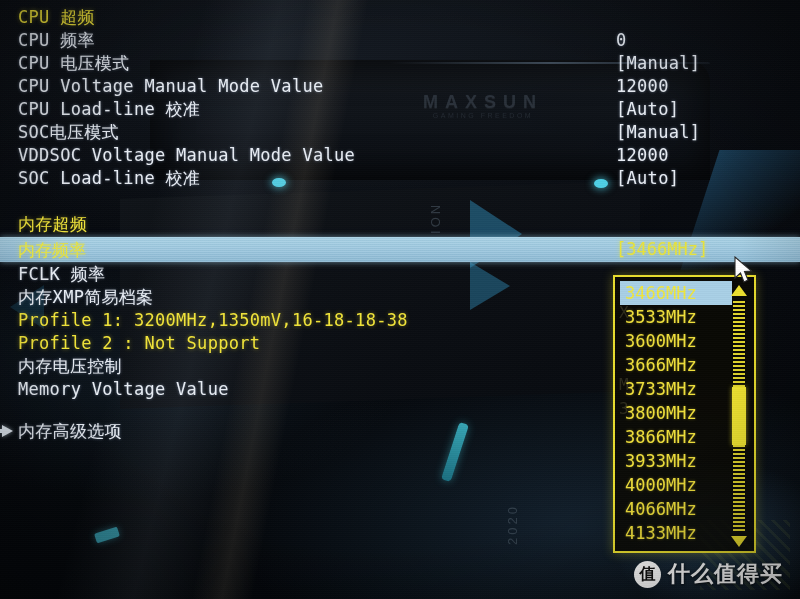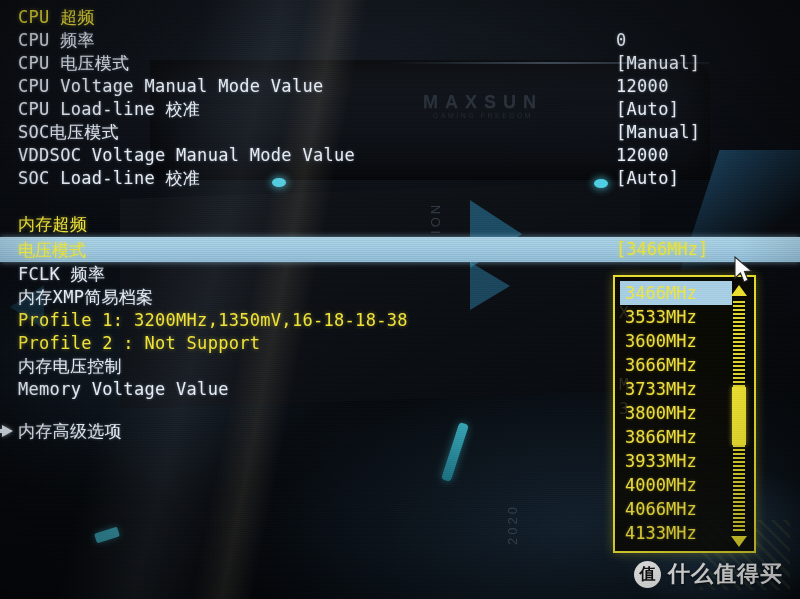--- a/index.html
+++ b/index.html
@@ -302,21 +302,21 @@
       <span class="val white">[Auto]</span>
     </div>
 
     <div class="row" style="top:213px;">
       <span class="lbl yellow">内存超频</span>
     </div>
 
     <div class="hl-bar">
       <div class="scan"></div>
     </div>
-    <span class="hl-label">电压模式</span>
+    <span class="hl-label">内存频率</span>
     <span class="hl-value">[3466MHz]</span>
 
     <div class="row" style="top:263px;">
       <span class="lbl white">FCLK 频率</span>
     </div>
     <div class="row" style="top:286px;">
       <span class="lbl white">内存XMP简易档案</span>
     </div>
     <div class="row" style="top:309px;">
       <span class="lbl yellow">Profile 1: 3200MHz,1350mV,16-18-18-38</span>

